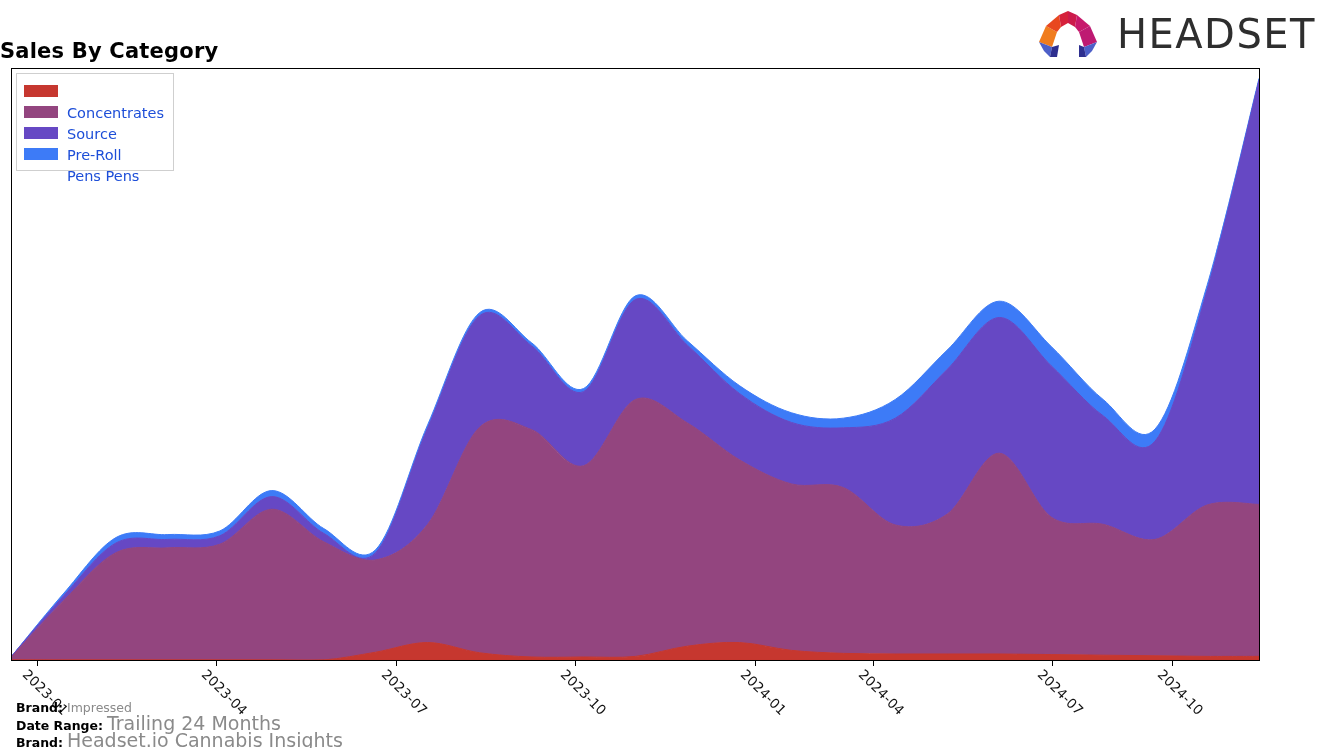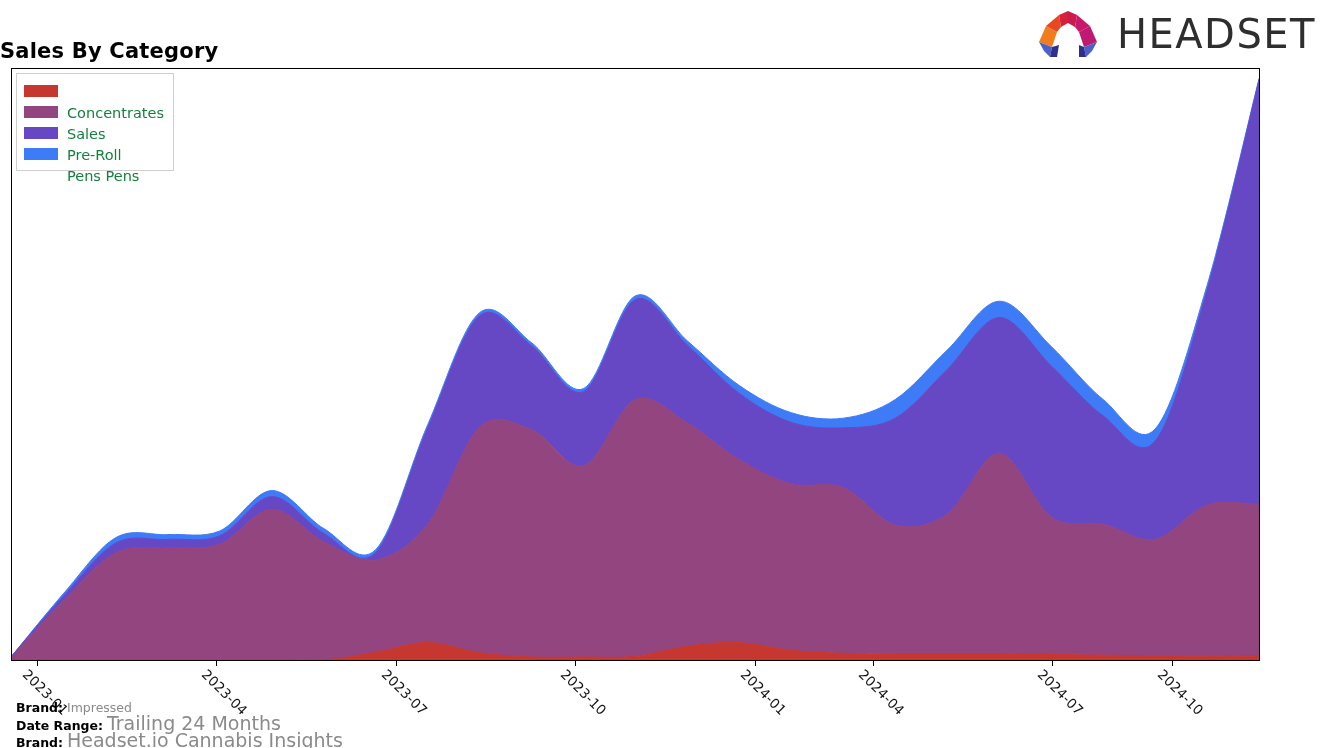--- a/index.html
+++ b/index.html
@@ -87,21 +87,21 @@
     height: 21px;
   }
   .legend-swatch {
     width: 34px;
     height: 12px;
     margin-right: 9px;
     flex: 0 0 auto;
   }
   .legend-label {
     font-size: 14.5px;
-    color: #15803d;
+    color: #1d4ed8;
     line-height: 16px;
     white-space: nowrap;
     margin-top: 44px;
   }
   
   #xaxis {
     position: absolute;
     left: 0; top: 0;
     width: 1324px;
     height: 748px;
@@ -201,21 +201,21 @@
       <div class="xtick-label" style="left: 1166px;">2024-10</div>
     </div>
 
   <div id="legend">
       <div class="legend-row">
         <span class="legend-swatch" style="background: rgb(198, 55, 47);"></span>
         <span class="legend-label">Concentrates</span>
       </div>
       <div class="legend-row">
         <span class="legend-swatch" style="background: rgb(147, 69, 127);"></span>
-        <span class="legend-label">Sales</span>
+        <span class="legend-label">Source</span>
       </div>
       <div class="legend-row">
         <span class="legend-swatch" style="background: rgb(102, 72, 196);"></span>
         <span class="legend-label">Pre-Roll</span>
       </div>
       <div class="legend-row">
         <span class="legend-swatch" style="background: rgb(61, 123, 247);"></span>
         <span class="legend-label">Pens Pens</span>
       </div>
     </div>

